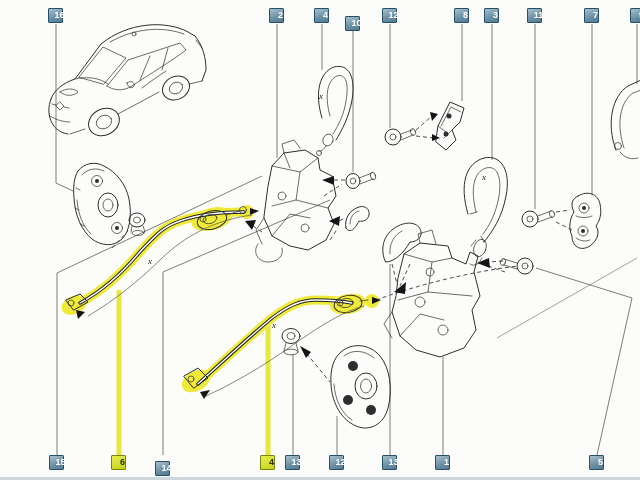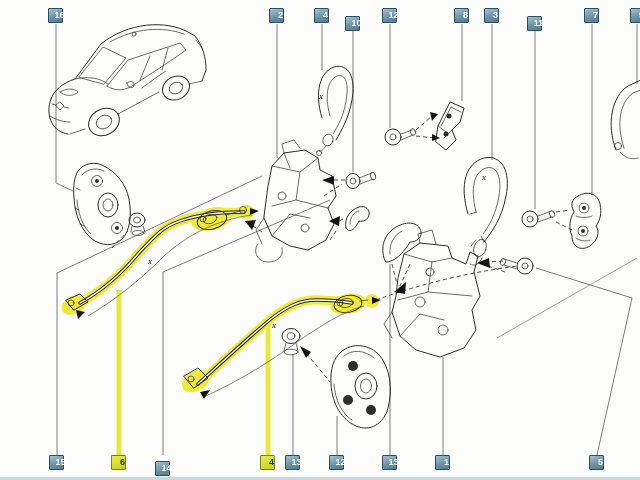--- a/index.html
+++ b/index.html
@@ -290,21 +290,21 @@
   </svg>
 
   <div id="labels-layer">
       <div class="part-label label-blue" style="left: 48px; top: 8px;">16</div>
       <div class="part-label label-blue" style="left: 269px; top: 8px;">2</div>
       <div class="part-label label-blue" style="left: 314px; top: 8px;">4</div>
       <div class="part-label label-blue" style="left: 345px; top: 16px;">10</div>
       <div class="part-label label-blue" style="left: 382px; top: 8px;">12</div>
       <div class="part-label label-blue" style="left: 454px; top: 8px;">8</div>
       <div class="part-label label-blue" style="left: 484px; top: 8px;">3</div>
-      <div class="part-label label-blue" style="left: 527px; top: 16px; text-align: right;">11</div>
+      <div class="part-label label-blue" style="left: 527px; top: 8px; text-align: right;">11</div>
       <div class="part-label label-blue" style="left: 584px; top: 8px;">7</div>
       <div class="part-label label-blue" style="left: 630px; top: 8px;">9</div>
       <div class="part-label label-blue" style="left: 49px; top: 455px; text-align: center;">15</div>
       <div class="part-label label-yellow" style="left: 111px; top: 455px;">6</div>
       <div class="part-label label-blue" style="left: 155px; top: 455px; margin-top: 6px;">14</div>
       <div class="part-label label-yellow" style="left: 260px; top: 455px;">4</div>
       <div class="part-label label-blue" style="left: 285px; top: 455px;">13</div>
       <div class="part-label label-blue" style="left: 329px; top: 455px;">12</div>
       <div class="part-label label-blue" style="left: 382px; top: 455px;">13</div>
       <div class="part-label label-blue" style="left: 435px; top: 455px;">1</div>

